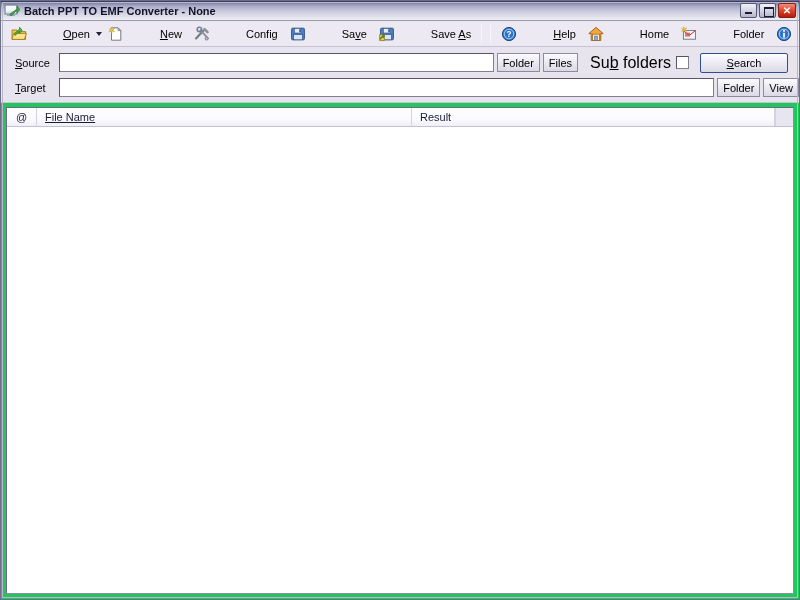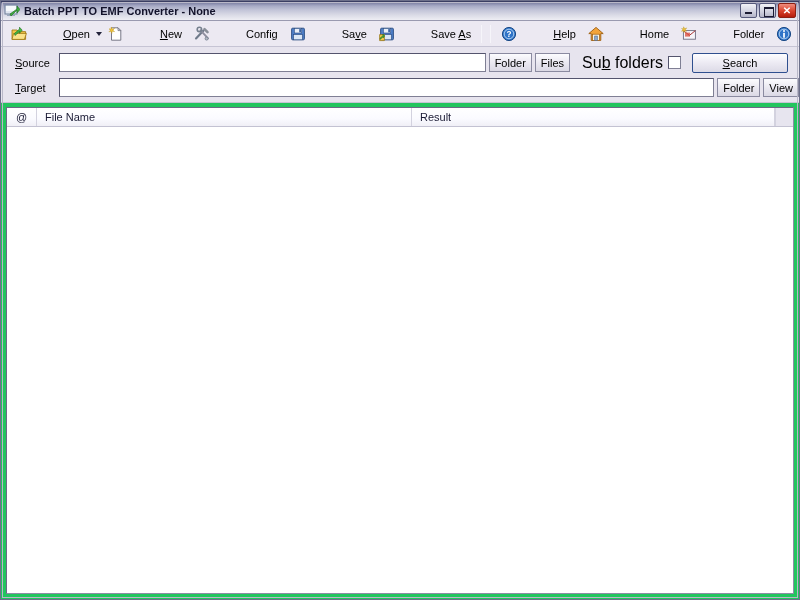--- a/index.html
+++ b/index.html
@@ -215,21 +215,21 @@
   .chk {
     width: 13px; height: 13px;
     background: #ffffff;
     border: 1px solid #7f7f94;
     border-top-color: #54546d;
     border-left-color: #54546d;
     box-sizing: border-box;
     cursor: default;
   }
   .big-btn {
-    width: 96px;
+    width: 88px;
     height: 20px;
     margin-left: 11px;
     margin-right: 11px;
     background: linear-gradient(to bottom,#fdfdff,#eceaf3 50%,#dcdae6);
     border: 1px solid #2f4f8f;
     border-radius: 2px;
     font-size: 11px;
     color: #000;
     display: flex;
     align-items: center;
@@ -267,21 +267,21 @@
     align-items: center;
     font-size: 11px;
     color: #1b1b35;
     padding-left: 8px;
     border-right: 1px solid #d3d2df;
     box-sizing: border-box;
     cursor: default;
     white-space: nowrap;
   }
   .lv-col.c0 { width: 30px; padding-left: 9px; }
-  .lv-col.c1 { width: 375px; }
+  .lv-col.c1 { width: 375px; text-decoration: underline; }
   .lv-col.c2 { flex: 1 1 auto; }
   .lv-corner {
     width: 17px;
     background: #e7e5ef;
     border-left: 1px solid #d3d2df;
     flex: 0 0 17px;
   }
   .lv-body { flex: 1 1 auto; background: #ffffff; }
 </style>
 </head>

